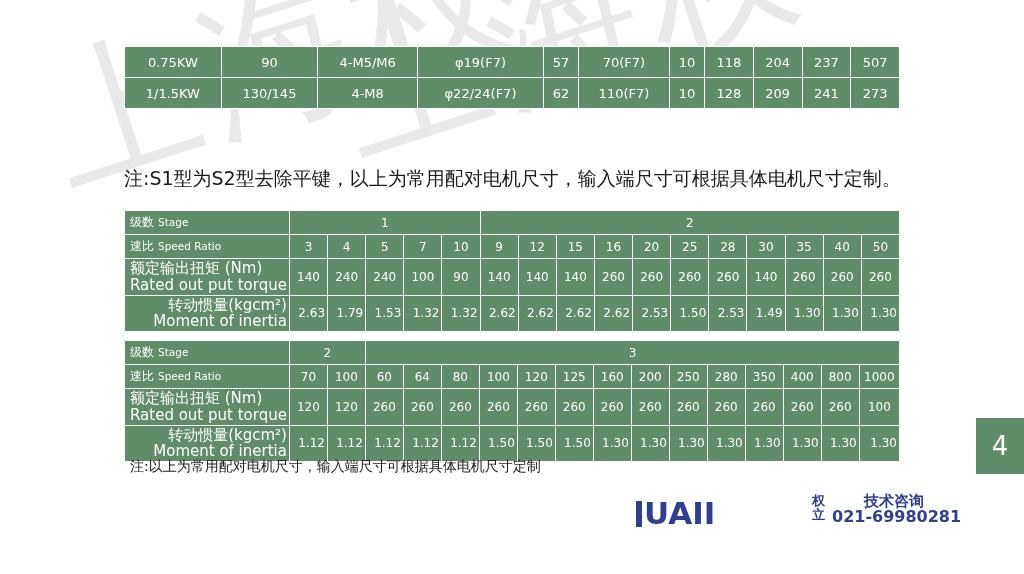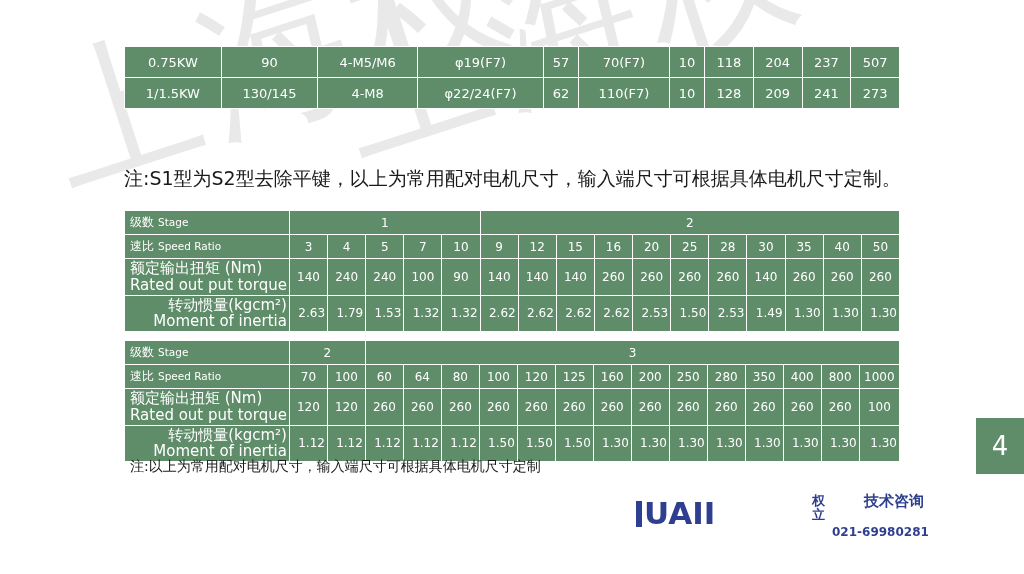--- a/index.html
+++ b/index.html
@@ -191,23 +191,23 @@
     top: 0px;
     font-family: "DejaVu Sans", sans-serif;
     font-size: 15px;
     font-weight: bold;
     color: #2f3f8f;
     white-space: nowrap;
   }
   .contact-phone {
     position: absolute;
     left: 196px;
-    top: 33px;
-    font-family: "DejaVu Sans", sans-serif;
-    font-size: 12px;
+    top: 15px;
+    font-family: "DejaVu Sans", sans-serif;
+    font-size: 16px;
     font-weight: bold;
     color: #2f3f8f;
     white-space: nowrap;
   }
 </style>
 </head>
 <body>
 
 <div class="page">
 

